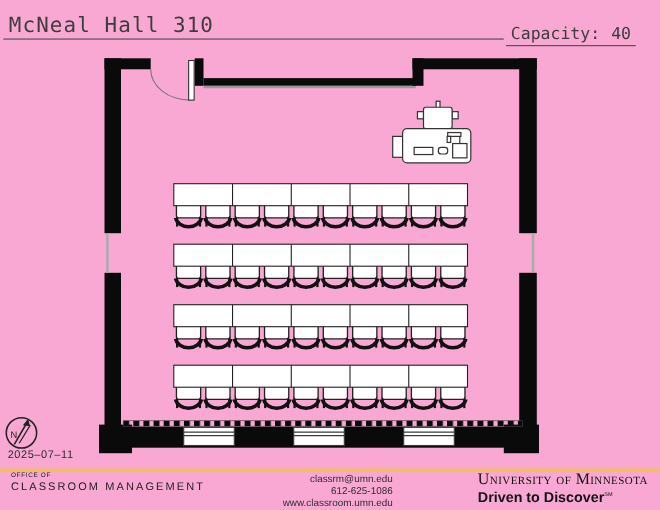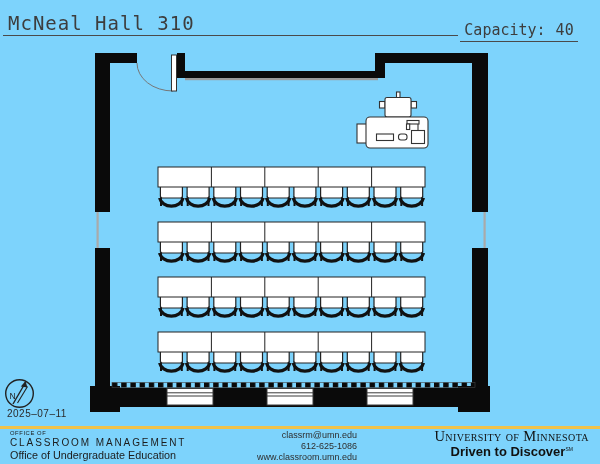--- a/index.html
+++ b/index.html
@@ -1,16 +1,16 @@
 <!DOCTYPE html>
 <html><head>
 <meta charset="utf-8">
 <style>
   html,body{margin:0;padding:0;background:#fff;}
-  .page{position:relative;width:600px;height:464px;background:#7dd3fc;overflow:hidden;
+  .page{position:relative;width:600px;height:464px;background:#f9a8d4;overflow:hidden;
         font-family:"Liberation Sans",sans-serif;color:#222;}
   
   .hdr-title{position:absolute;left:8px;top:12px;
 
     font-family:"DejaVu Sans Mono",monospace;font-size:19px;letter-spacing:1px;color:#3d3d3d;}
   .hdr-rule{position:absolute;left:3px;top:35px;width:455px;border-top:1.6px solid #4a4a4a;}
   .hdr-cap{position:absolute;left:460px;top:21px;width:118px;text-align:center;
     font-family:"DejaVu Sans Mono",monospace;font-size:15px;color:#3d3d3d;
     border-bottom:1.6px solid #4a4a4a;padding-bottom:2px;}
   .hdr-cap .cap-val{margin-left:10px;}
@@ -19,21 +19,21 @@
   
   .date{position:absolute;left:7px;top:408px;font-family:Liberation Sans, sans-serif;
         font-size:10px;letter-spacing:0.5px;color:#2b2b2b;}
   .goldline{position:absolute;left:0;top:426px;width:600px;height:2.5px;}
   .f-left{position:absolute;left:10px;top:431px;line-height:1;}
   .f-left .l1{font-size:5.8px;letter-spacing:0.6px;color:#1c1c1c;margin-bottom:1px;}
   .f-left .l2{font-size:10px;letter-spacing:1.9px;color:#1c1c1c;margin-bottom:2.5px;}
   .f-left .l3{font-size:10.8px;color:#1c1c1c;}
   .f-center{position:absolute;left:217px;top:430px;width:140px;text-align:right;
             font-size:9px;line-height:10.8px;color:#2e2e2e;}
-  .f-right{position:absolute;right:11px;top:429px;text-align:center;line-height:1;}
+  .f-right{position:absolute;right:11px;top:429px;text-align:left;line-height:1;}
   .f-right .wordmark{font-family:"Liberation Serif",serif;font-variant:small-caps;
                      font-size:14.5px;letter-spacing:0.4px;color:#111;}
   .f-right .tagline{font-size:13px;font-weight:bold;color:#111;margin-top:1.5px;}
   .f-right .tagline sup{font-size:5px;font-weight:normal;vertical-align:super;}
 </style>
 </head>
 <body>
 
 <div class="page">
 
@@ -392,21 +392,20 @@
       <text x="9.5" y="398.5" font-family="Liberation Sans, sans-serif" font-size="8.5" fill="#222" stroke="none">N</text>
     </g>
   </svg>
 
   <div class="date">2025–07–11</div>
   <div class="goldline" style="background: rgb(240, 194, 74);"></div>
 
   <div class="f-left">
     <div class="l1">OFFICE OF</div>
     <div class="l2">CLASSROOM MANAGEMENT</div>
-    <div class="l3">Office of Undergraduate Education</div>
   </div>
 
   <div class="f-center">
     <div>classrm@umn.edu</div>
     <div>612-625-1086</div>
     <div>www.classroom.umn.edu</div>
   </div>
 
   <div class="f-right">
     <div class="wordmark">University of Minnesota</div>

